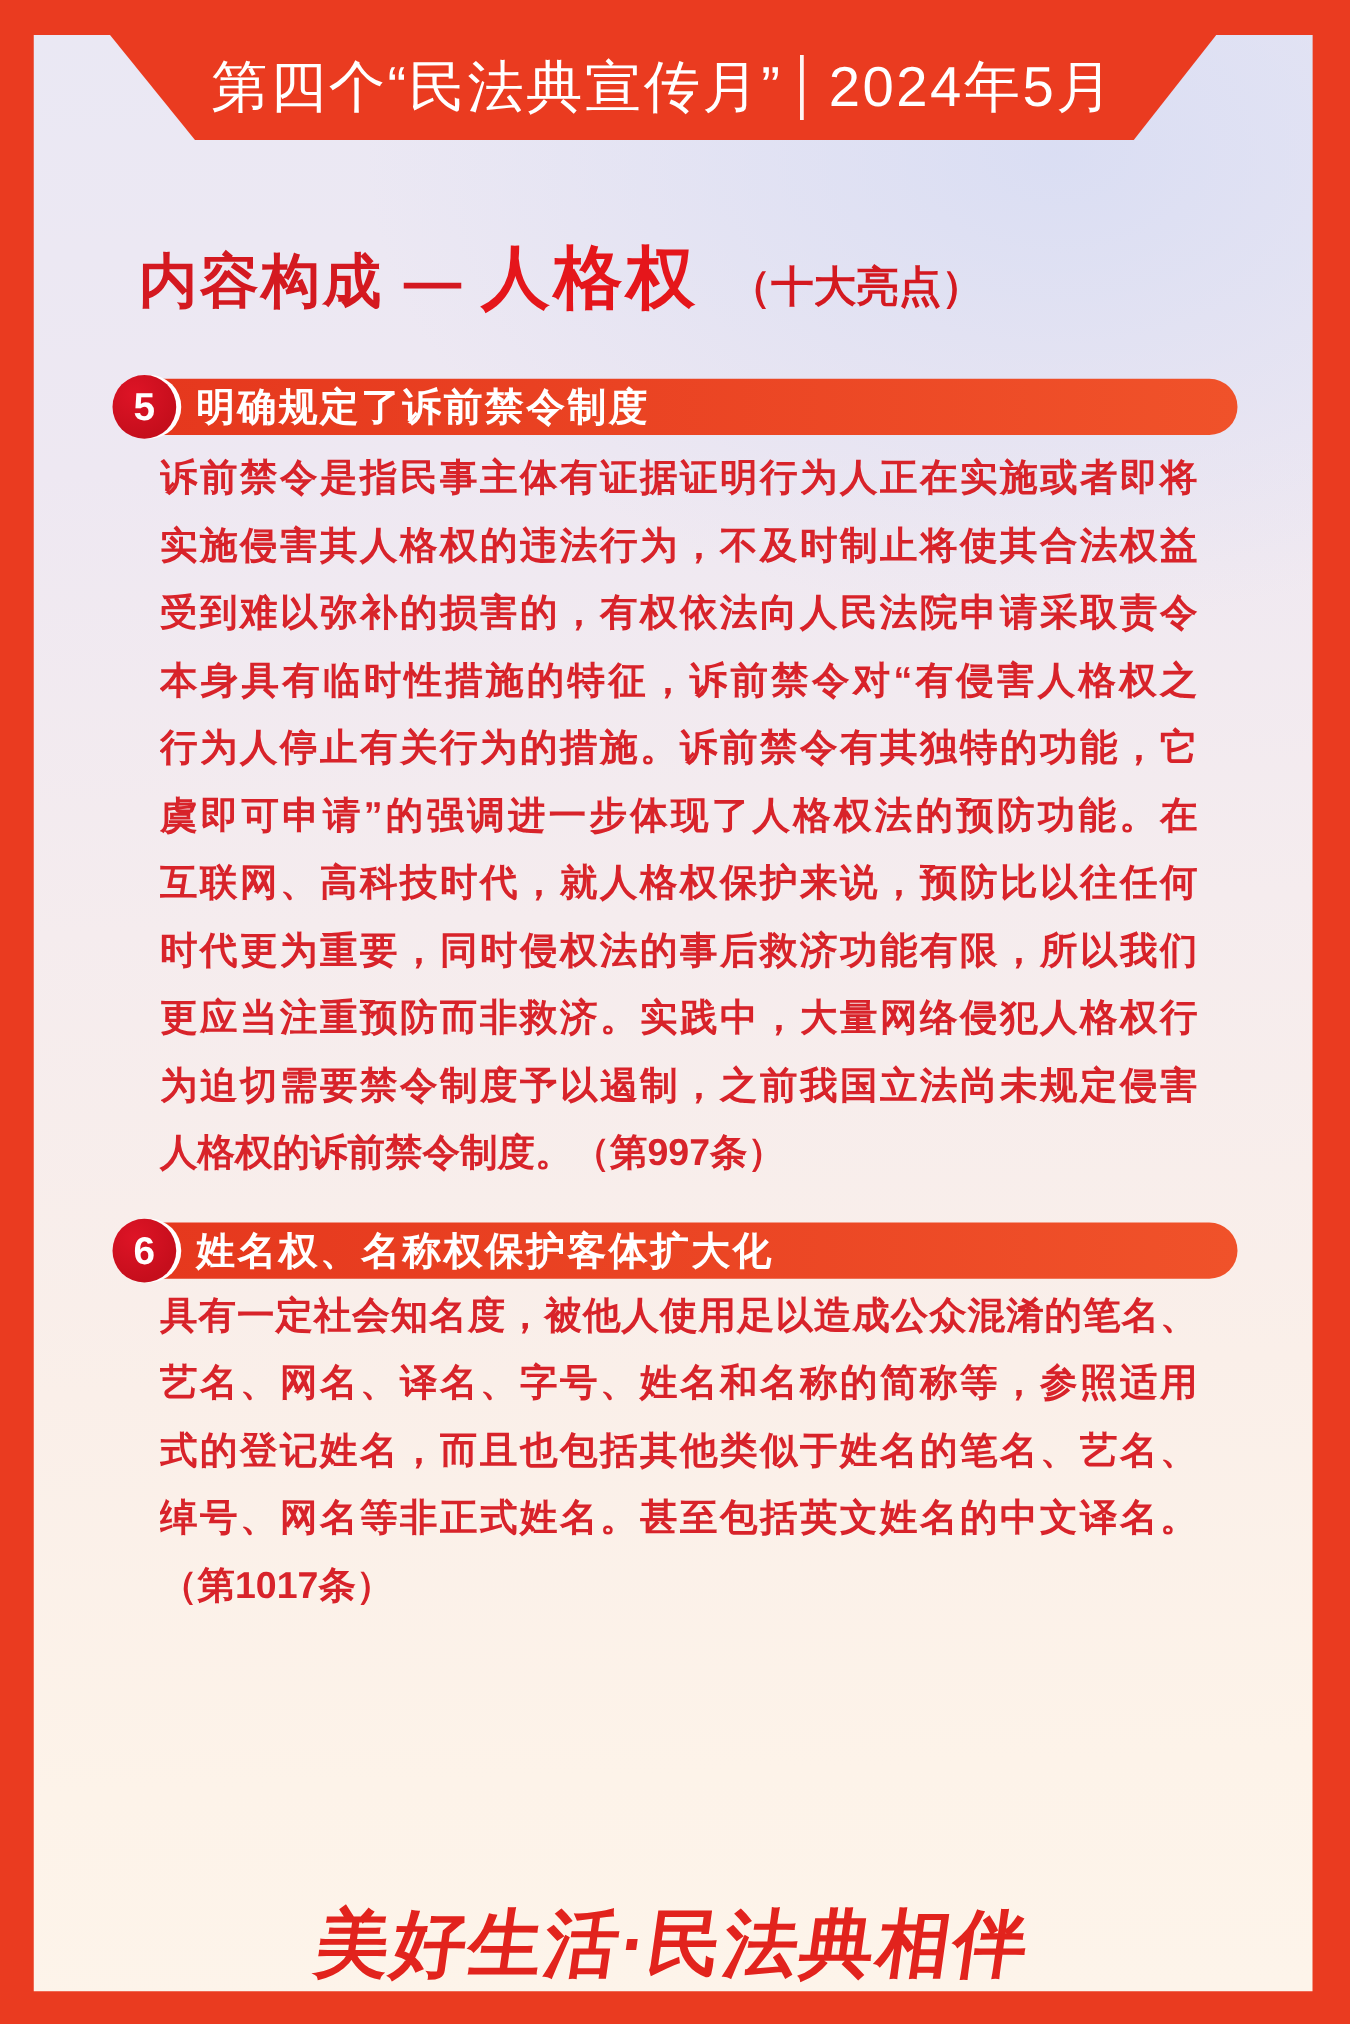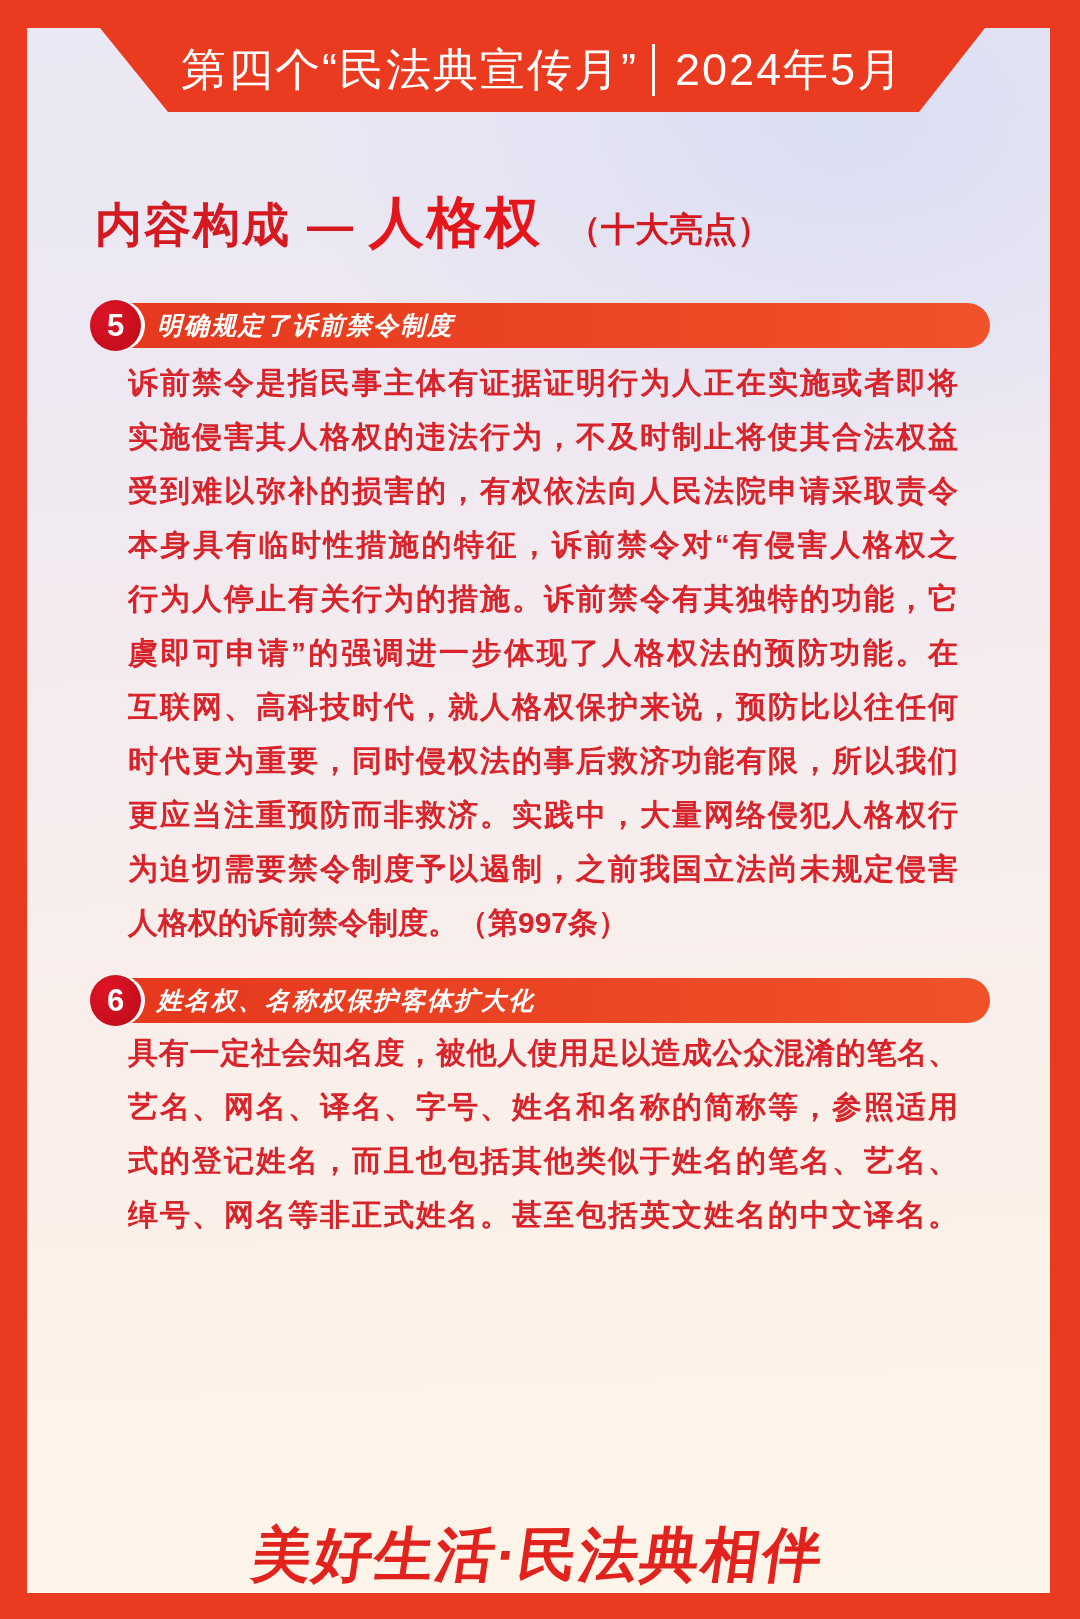--- a/index.html
+++ b/index.html
@@ -25,21 +25,21 @@
     position:absolute;
     left:27px; top:28px;
     width:1023px; height:1565px;
     background:
       radial-gradient(90% 40% at 80% 6%, rgba(215,220,243,0.85) 0%, rgba(215,220,243,0) 60%),
       linear-gradient(178deg,#eae8f4 0%, #eee8f2 22%, #f5ecee 45%, #faefe9 68%, #fdf3e9 88%, #fdf4ea 100%);
   }
   
   .banner{
     position:absolute;
-    left:73px; top:0;
+    left:61px; top:0;
     width:885px; height:84px;
     background:var(--frame-red);
     clip-path:polygon(0 0, 100% 0, calc(100% - 66px) 100%, 68px 100%);
     display:flex;
     align-items:center;
     justify-content:center;
   }
   .banner-text{
     color:#ffffff;
     font-size:45px;
@@ -54,44 +54,43 @@
     opacity:.95;
   }
   
   .title{
     position:absolute;
     left:68px; top:158px;
     display:flex;
     align-items:baseline;
     white-space:nowrap;
   }
-  .t-prefix{color:var(--title-red);font-size:47px;font-weight:700;letter-spacing:2px;}
+  .t-prefix{color:var(--title-red);font-size:47px;font-weight:700;letter-spacing:2px;margin-left:16px;}
   .t-dash{color:var(--title-red);font-size:46px;font-weight:800;margin:0 16px;}
   .t-highlight{color:var(--highlight-red);font-size:55px;font-weight:900;letter-spacing:3px;}
   .t-note{color:var(--title-red);font-size:34px;font-weight:700;margin-left:24px;}
   
   .pill{
     position:absolute;
     left:68px;
     width:895px; height:45px;
     border-radius:24px;
     background:linear-gradient(90deg,var(--pill-red-left) 0%,var(--pill-red-right) 100%);
   }
   .pill.s5{top:275px;}
   .pill.s6{top:950px;}
   .pill-label{
     display:block;
     padding-left:62px;
     line-height:45px;
     color:#ffffff;
-    font-size:25px;
+    font-size:31px;
     font-weight:700;
     letter-spacing:2px;
     white-space:nowrap;
-    font-style:italic;
   }
   
   .badge{
     position:absolute;
     left:-5px; top:-3px;
     width:51px; height:51px;
   }
   .badge .ring{
     position:absolute; inset:0;
     border-radius:50%;
@@ -195,19 +194,20 @@
       <span class="core">6</span>
     </div>
     <span class="pill-label">姓名权、名称权保护客体扩大化</span>
   </div>
 
   <div class="para s6">
       <div class="text-line fill">具有一定社会知名度，被他人使用足以造成公众混淆的笔名、</div>
       <div class="text-line fill">艺名、网名、译名、字号、姓名和名称的简称等，参照适用</div>
       <div class="text-line fill">式的登记姓名，而且也包括其他类似于姓名的笔名、艺名、</div>
       <div class="text-line fill">绰号、网名等非正式姓名。甚至包括英文姓名的中文译名。</div>
+      <div class="text-line last">（第1017条）</div>
     </div>
 
   <div class="footer">
     <span>美好生活·民法典相伴</span>
   </div>
 
 </div>
 
 </body></html>

